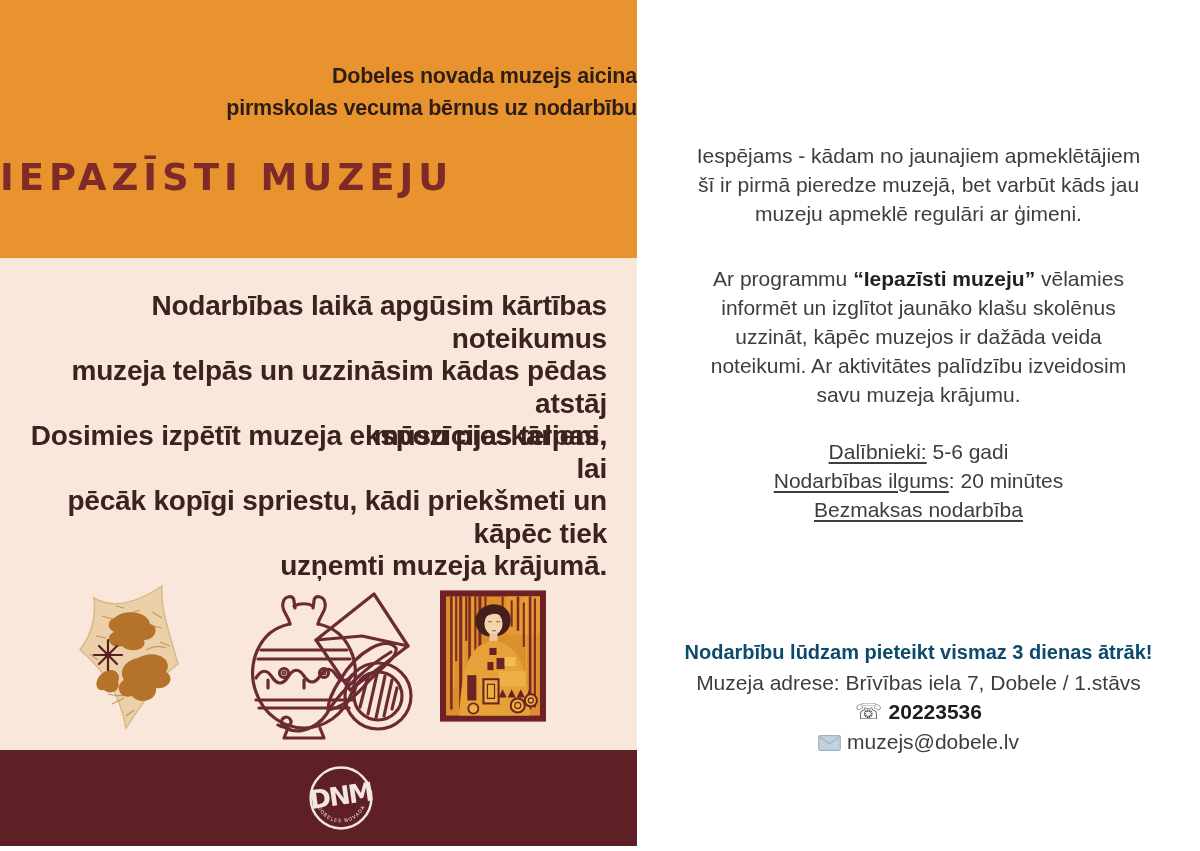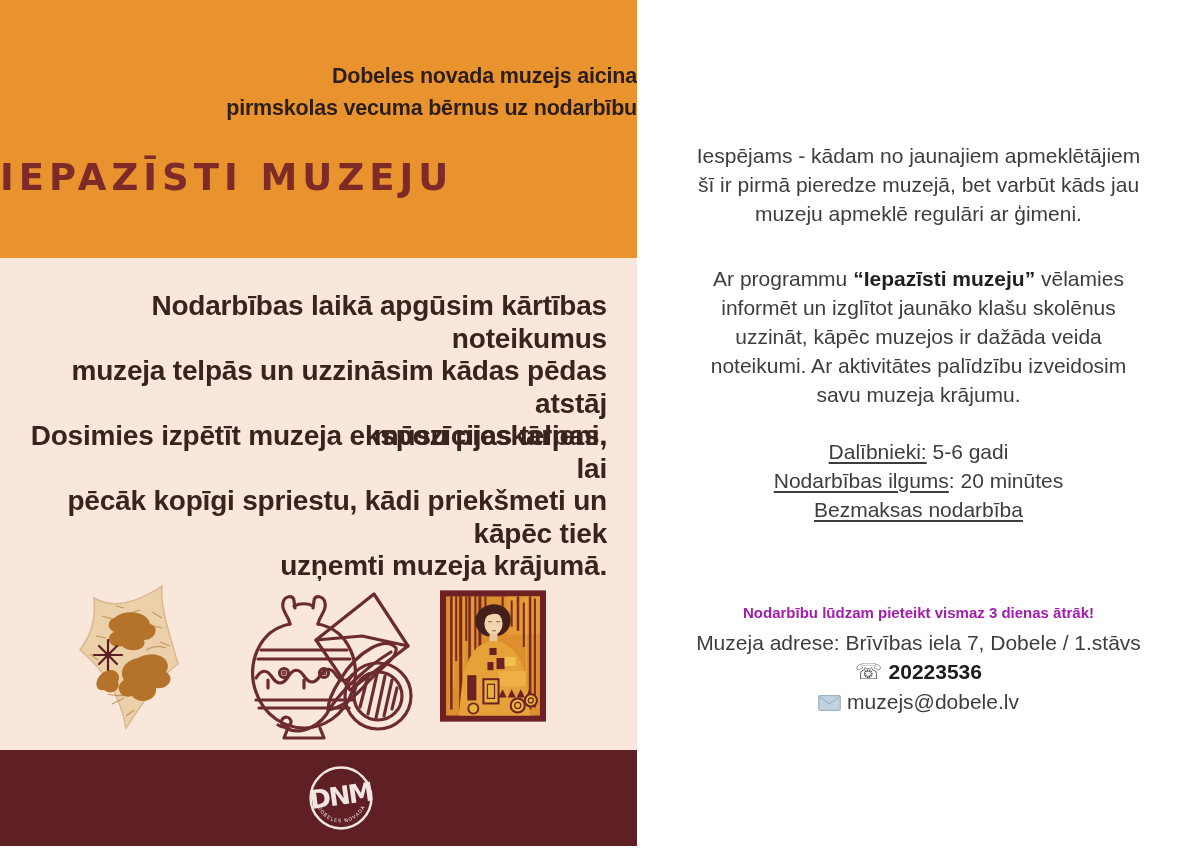--- a/index.html
+++ b/index.html
@@ -29,21 +29,21 @@
   
   .info-panel{position:absolute;left:637px;top:0;width:563px;height:710px;background:#ffffff;
           color:#3d3d3d;font-size:21px;}
   .block{position:absolute;left:0;width:100%;text-align:center;line-height:29px;margin:0;}
   .intro{top:141px;}
   .program{top:264px;}
   .prog-bold{font-weight:700;color:#1f1f1f;}
   .details{top:437px;line-height:29px;}
   .lbl{text-decoration:underline;text-underline-offset:3px;}
   .booking{top:598px;line-height:29.5px;}
-  .notice{font-weight:700;color:#a21caf;font-size:15px;}
+  .notice{font-weight:700;color:#0c4a6e;font-size:20px;margin-top:40px;}
   .phone-row{font-weight:700;color:#1c1c1c;}
   .phone-glyph{font-family:"DejaVu Sans",sans-serif;color:#4a4a4a;font-weight:400;
           font-size:22px;margin-right:6px;}
   .email-row .mail-icon{vertical-align:-2px;margin-right:6px;}
 </style>
 </head>
 <body>
 
 <div class="page">
 

